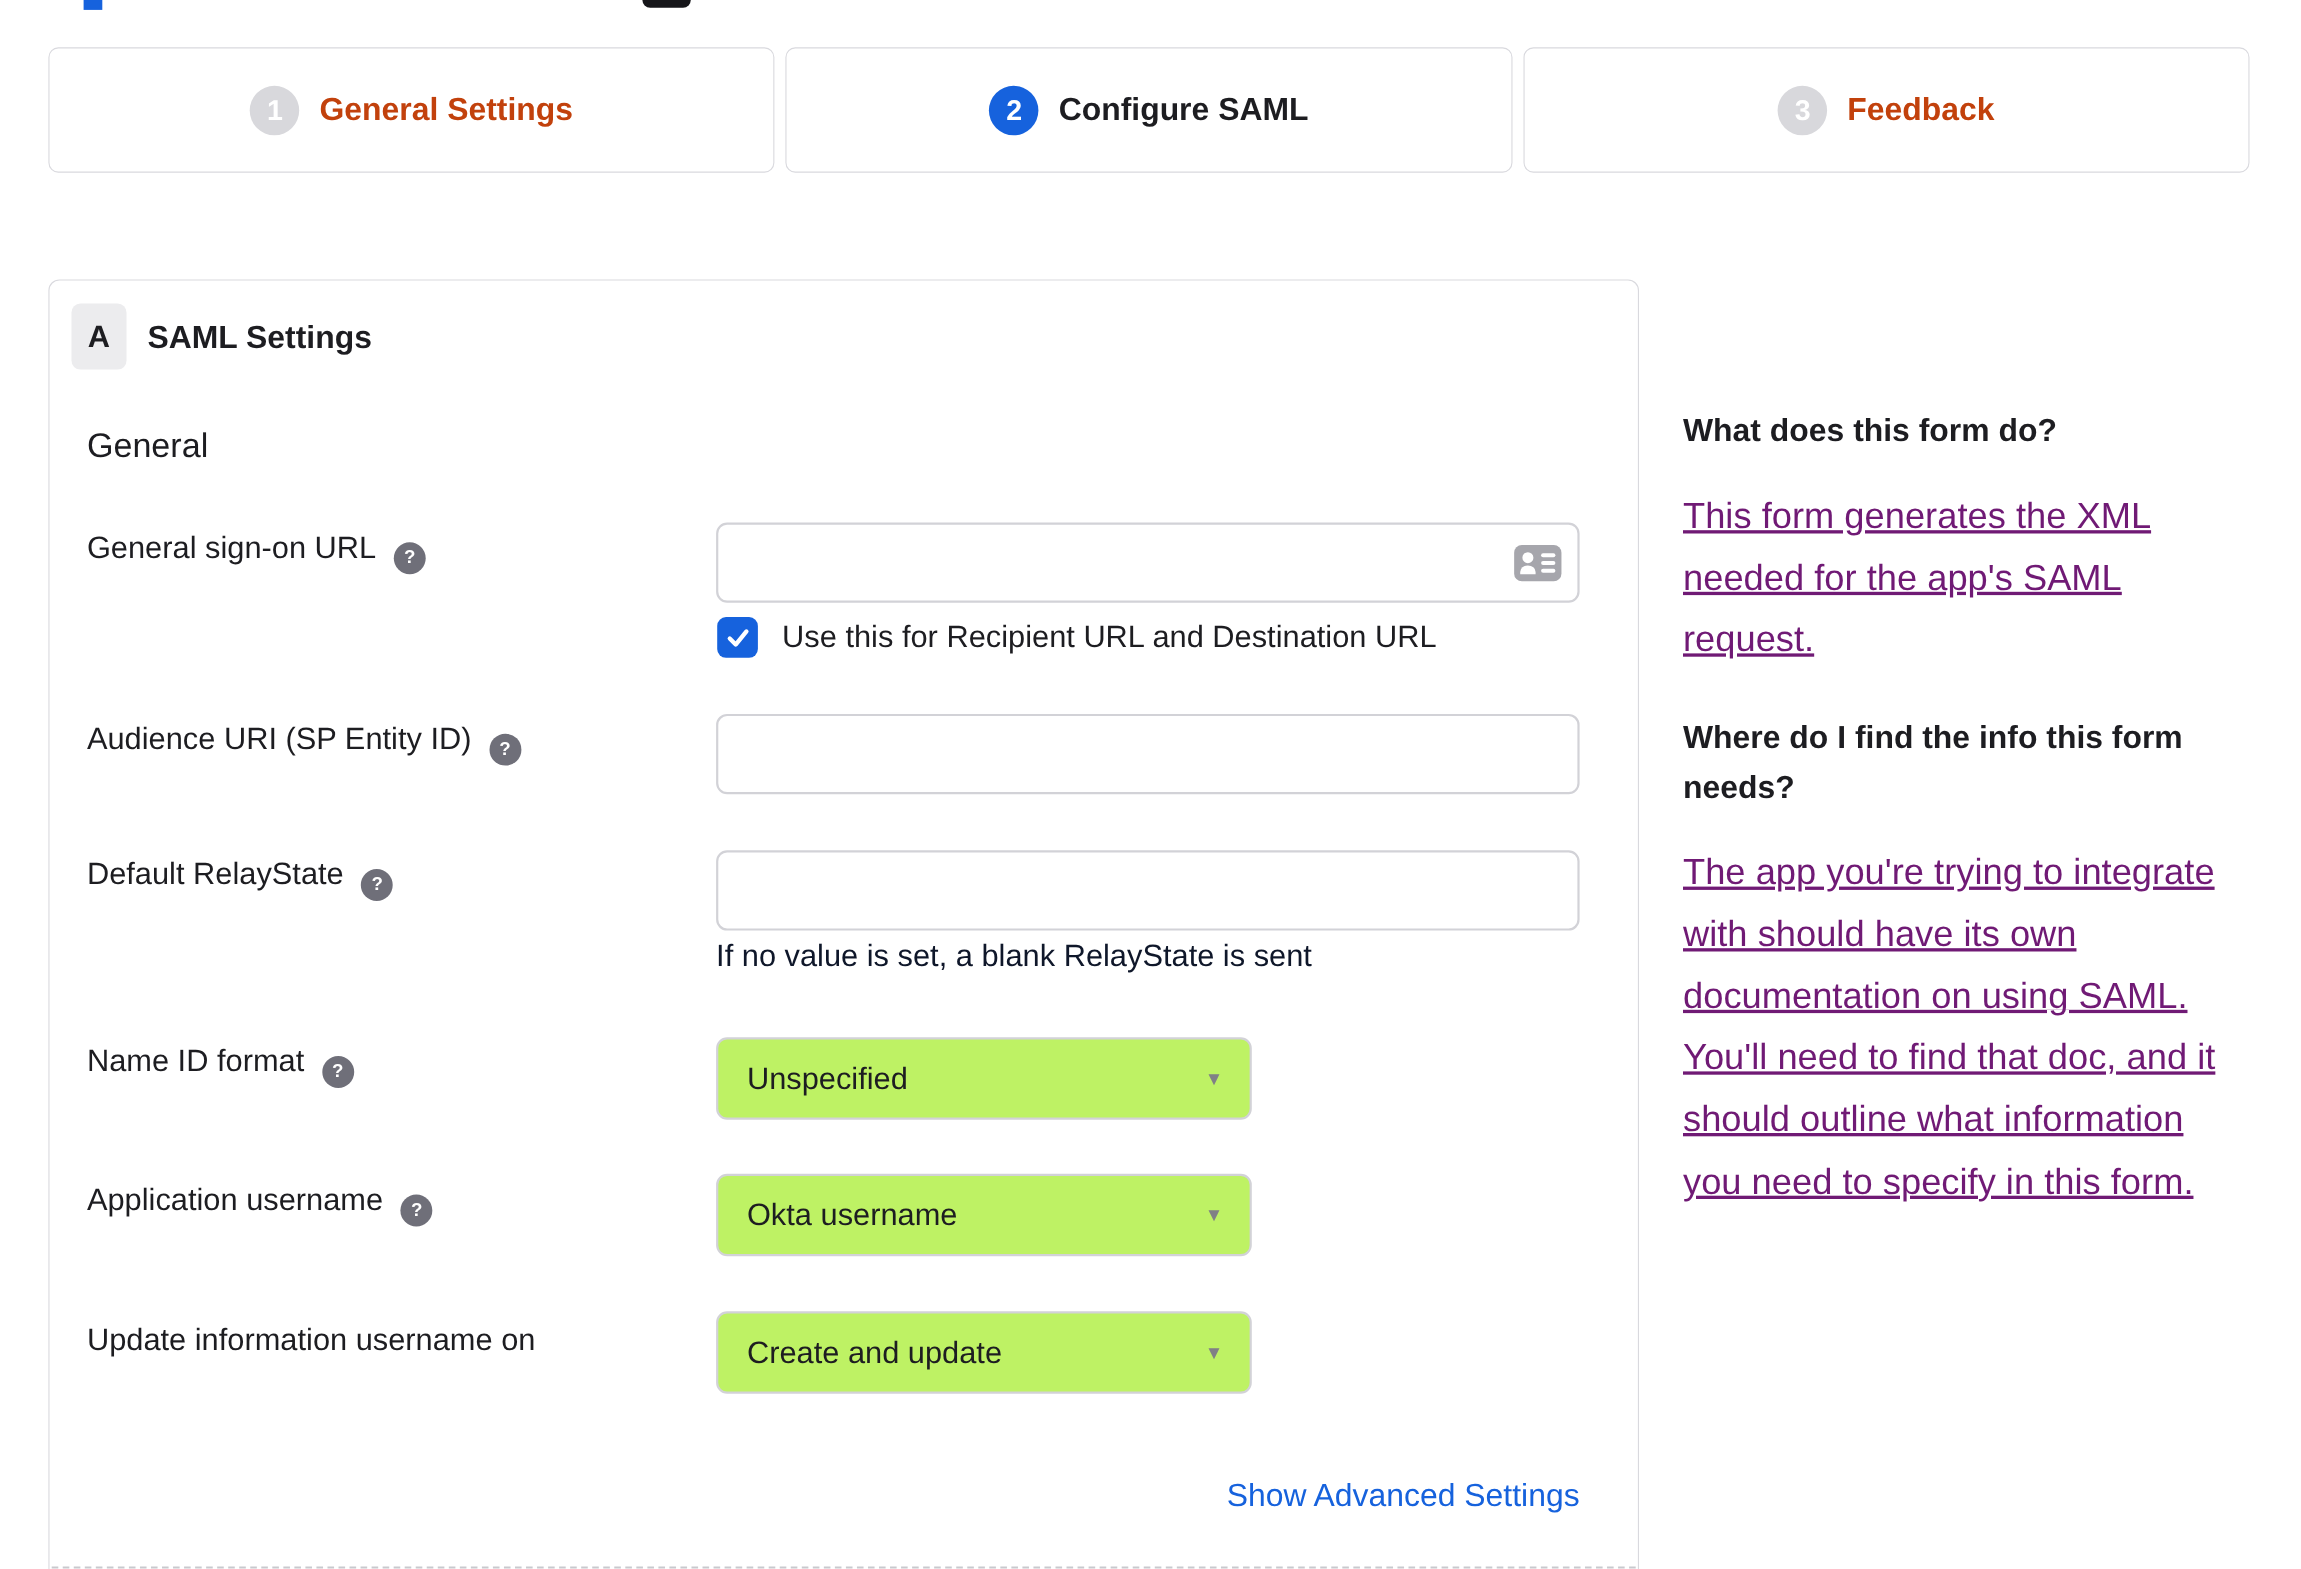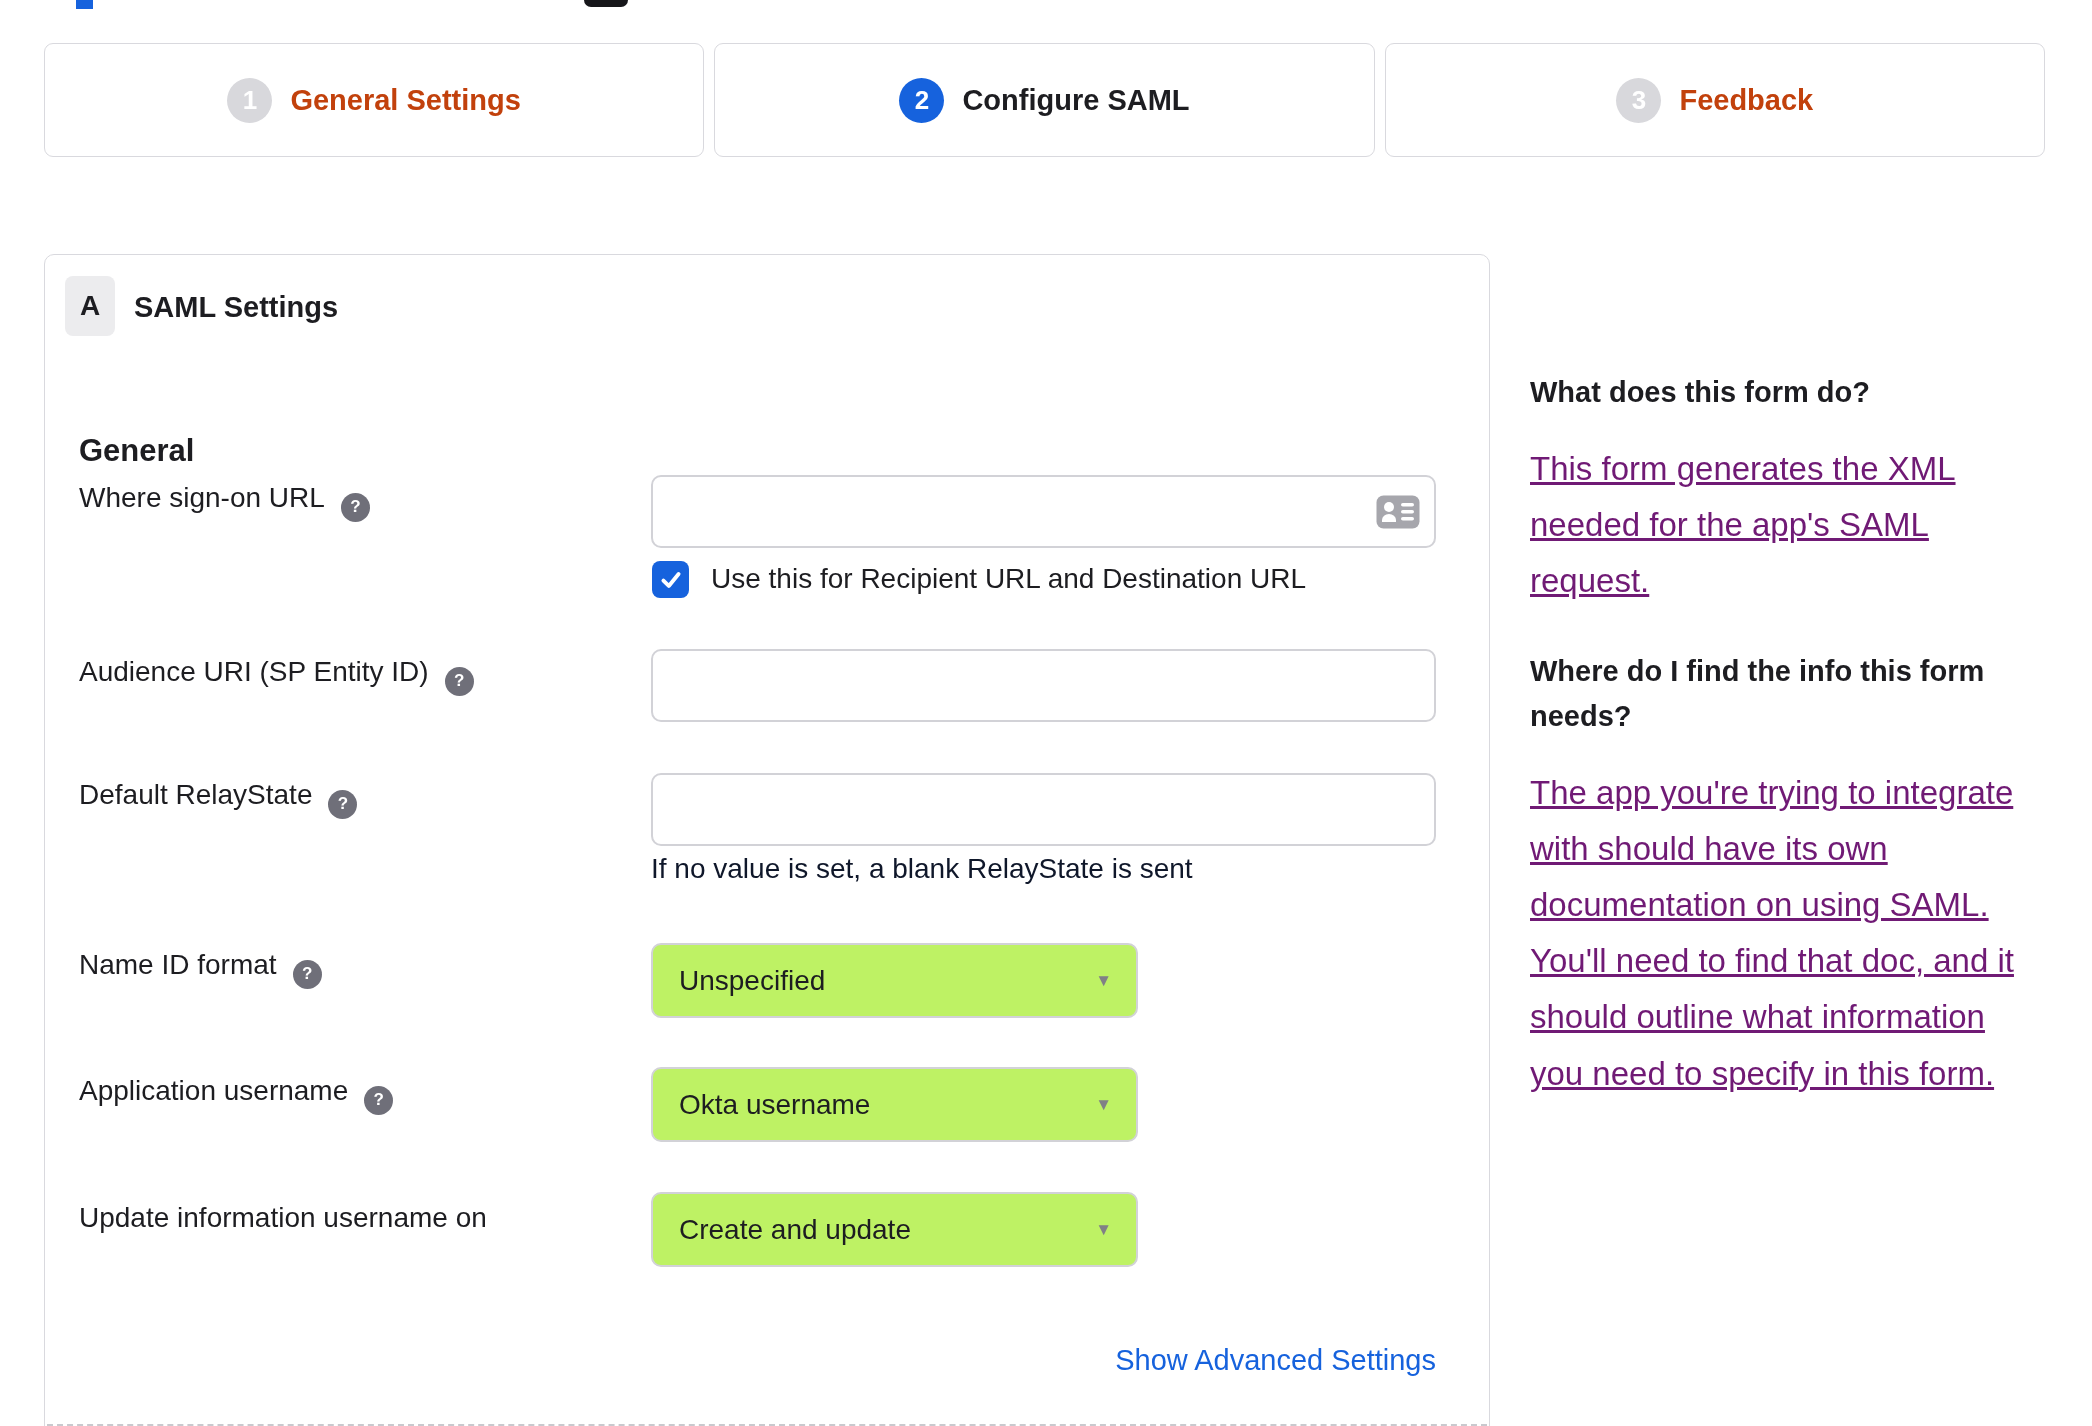--- a/index.html
+++ b/index.html
@@ -22,21 +22,21 @@
   .step.inactive .step-label { color:#c2410c; }
   .step.active   .step-label { color:#1d1d21; }
 
   
   .panel { position:absolute; left:44px; top:254px; width:1446px; height:1210px;
            border:1.5px solid #d9d9de; border-radius:10px; background:#fff; }
   .badge { position:absolute; left:20px; top:21px; width:50px; height:60px; background:#ececee;
            border-radius:8px; display:flex; align-items:center; justify-content:center;
            font-size:28px; font-weight:700; color:#1d1d21; }
   .section-title { position:absolute; left:89px; top:36px; font-size:29px; font-weight:700; }
-  .group-title  { position:absolute; left:34px; top:132px; font-size:31px; font-weight:700;margin-top:46px; }
+  .group-title  { position:absolute; left:34px; top:132px; font-size:31px; font-weight:400; }
 
   .field-label { position:absolute; left:34px; font-size:28px; color:#1d1d21; white-space:nowrap; }
   .help-icon { display:inline-flex; align-items:center; justify-content:center; width:29px;
                height:29px; border-radius:50%; background:#6f6f79; color:#fff; font-size:17px;
                font-weight:700; margin-left:16px; vertical-align:-5px; cursor:pointer; }
 
   .text-input { position:absolute; left:606px; width:785px; height:73px; background:#fff;
                 border:2px solid #d2d2d7; border-radius:10px; font-size:28px; padding:0 24px;
                 font-family:"Liberation Sans", sans-serif; color:#1d1d21; outline:none; }
   .input-wrap { position:absolute; left:606px; width:785px; height:73px; }
@@ -86,21 +86,21 @@
   </div>
 </div>
 
 <div class="panel">
 
   <div class="badge">A</div>
   <div class="section-title">SAML Settings</div>
   <div class="group-title">General</div>
 
   <div class="field-label" style="top:227px;">
-    <span>Where sign-on URL</span><span class="help-icon">?</span>
+    <span>General sign-on URL</span><span class="help-icon">?</span>
   </div>
   <div class="input-wrap" style="top:220px;">
     <input class="text-input" type="text" value="" style="">
     <svg class="card-icon" viewBox="0 0 44 34">
       <rect x="0.5" y="0.5" width="43" height="33" rx="7" fill="#a6a6ac"></rect>
       <circle cx="13" cy="12" r="5" fill="#ffffff"></circle>
       <path d="M6 27 v-2 a7 6 0 0 1 7-6 a7 6 0 0 1 7 6 v2 z" fill="#ffffff"></path>
       <rect x="25" y="8" width="13" height="3.6" rx="1.8" fill="#ffffff"></rect>
       <rect x="25" y="15" width="13" height="3.6" rx="1.8" fill="#ffffff"></rect>
       <rect x="25" y="22" width="13" height="3.6" rx="1.8" fill="#ffffff"></rect>

